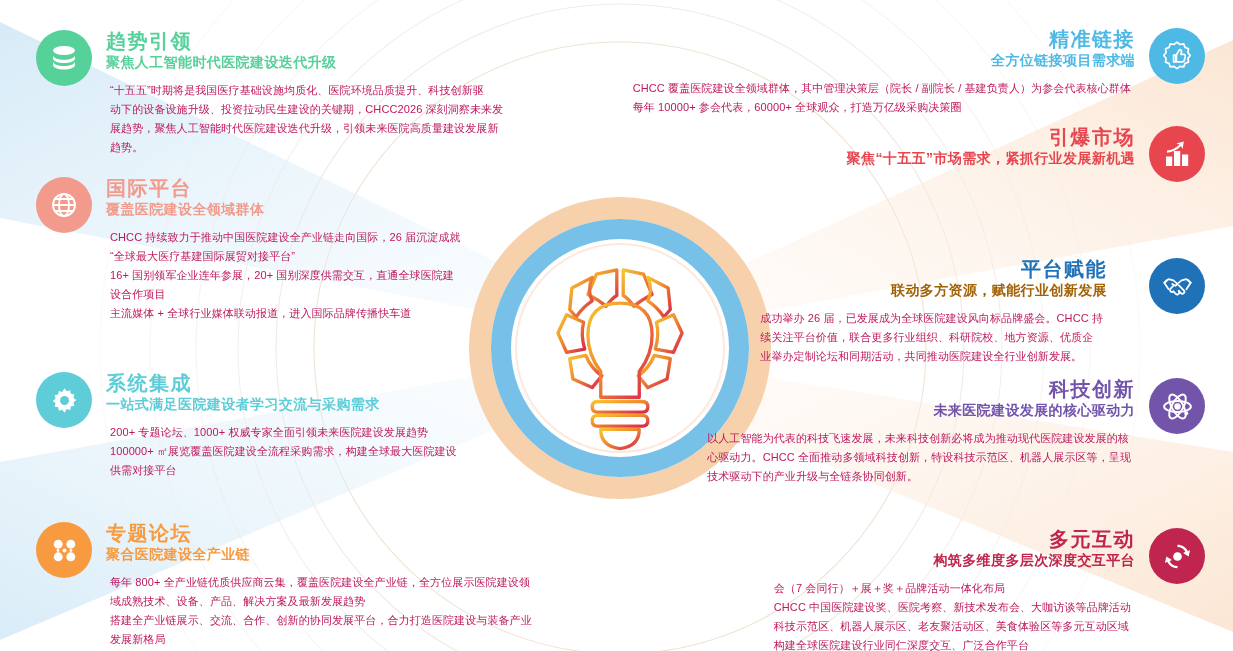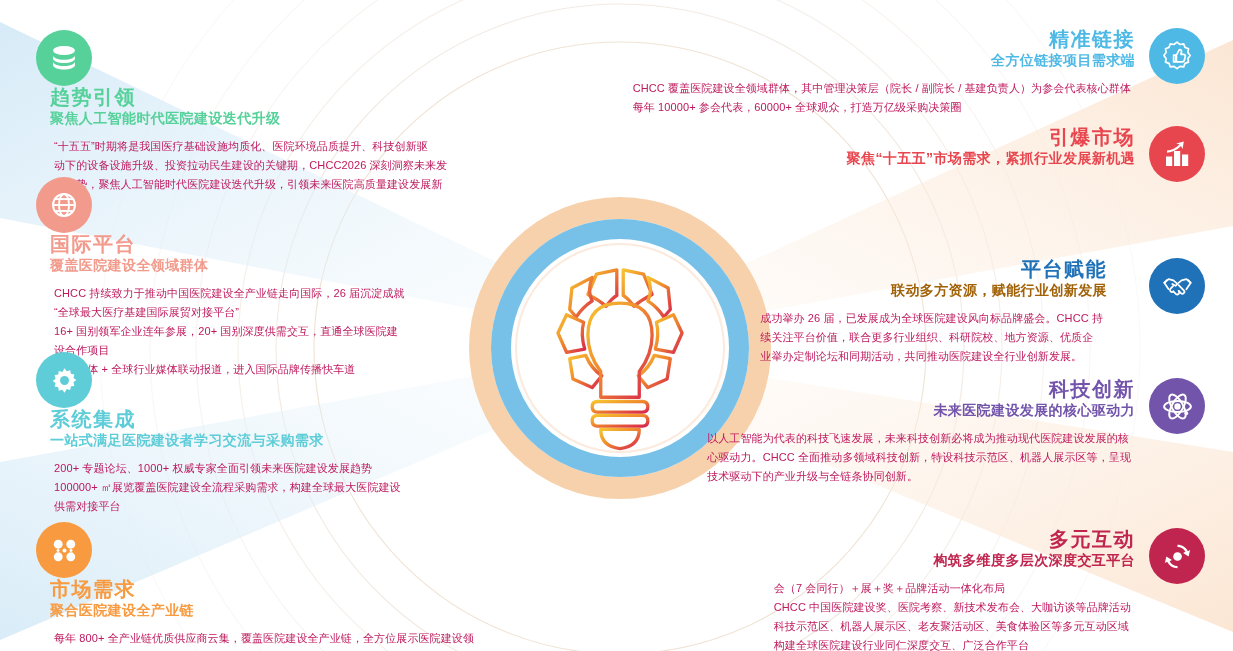--- a/index.html
+++ b/index.html
@@ -10,21 +10,21 @@
     overflow:hidden;
     position:relative;
   }
   #stage{position:relative;width:1233px;height:651px;overflow:hidden;background:#fff;}
 
   
   .bg-layer{position:absolute;left:0;top:0;width:1233px;height:651px;pointer-events:none;}
 
   
   .block{position:absolute;display:flex;align-items:flex-start;}
-  .block.left{flex-direction:column;}
+  .block.left{flex-direction:row;}
   .block.right{flex-direction:row-reverse;}
   .block .txt{display:flex;flex-direction:column;}
   .block.left .txt{align-items:flex-start;text-align:left;padding-left:14px;}
   .block.right .txt{align-items:flex-end;text-align:left;padding-right:14px;}
 
   .title{
     font-size:20px;font-weight:bold;line-height:1.12;
     letter-spacing:1.5px;margin:0 0 2px 0;white-space:nowrap;
   }
   .subtitle{
@@ -164,21 +164,21 @@
       <h2 class="title" style="color:#f29b8c">国际平台</h2>
       <h3 class="subtitle" style="color:#f29b8c">覆盖医院建设全领域群体</h3>
       <p class="body">CHCC 持续致力于推动中国医院建设全产业链走向国际，26 届沉淀成就
 “全球最大医疗基建国际展贸对接平台”
 16+ 国别领军企业连年参展，20+ 国别深度供需交互，直通全球医院建
 设合作项目
 主流媒体 + 全球行业媒体联动报道，进入国际品牌传播快车道</p>
     </div>
   </div>
 
-  <div class="block left" style="left:36px;top:352px;width:500px;justify-content:center;">
+  <div class="block left" style="left:36px;top:372px;width:500px;">
     <div class="badge" style="background:#5ecdd8">
       <svg width="31" height="31" viewBox="0 0 32 32" fill="#fff">
         <path d="M16 3.4l2.3 3.0 3.6-1.0 0.6 3.7 3.7 0.6-1.0 3.6 3.0 2.3-3.0 2.3 1.0 3.6-3.7 0.6-0.6 3.7-3.6-1.0L16 28.6l-2.3-3.0-3.6 1.0-0.6-3.7-3.7-0.6 1.0-3.6-3.0-2.3 3.0-2.3-1.0-3.6 3.7-0.6 0.6-3.7 3.6 1.0z"></path>
         <circle cx="16" cy="16" r="4.6" fill="#5ecdd8"></circle>
       </svg>
     </div>
     <div class="txt">
       <h2 class="title" style="color:#5ecdd8">系统集成</h2>
       <h3 class="subtitle" style="color:#5ecdd8">一站式满足医院建设者学习交流与采购需求</h3>
       <p class="body">200+ 专题论坛、1000+ 权威专家全面引领未来医院建设发展趋势
@@ -193,21 +193,21 @@
         <circle cx="9.5" cy="9.5" r="4.6"></circle>
           <circle cx="22.5" cy="9.5" r="4.6"></circle>
         <circle cx="9.5" cy="22.5" r="4.6"></circle>
           <circle cx="22.5" cy="22.5" r="4.6"></circle>
         <circle cx="16" cy="16" r="2.1"></circle>
         <circle cx="9.3" cy="16" r="1.5"></circle>
           <circle cx="22.7" cy="16" r="1.5"></circle>
       </svg>
     </div>
     <div class="txt">
-      <h2 class="title" style="color:#f89a3f">市场需求</h2>
+      <h2 class="title" style="color:#f89a3f">专题论坛</h2>
       <h3 class="subtitle" style="color:#f89a3f">聚合医院建设全产业链</h3>
       <p class="body">每年 800+ 全产业链优质供应商云集，覆盖医院建设全产业链，全方位展示医院建设领
 域成熟技术、设备、产品、解决方案及最新发展趋势
 搭建全产业链展示、交流、合作、创新的协同发展平台，合力打造医院建设与装备产业
 发展新格局</p>
     </div>
   </div>
 
   <div class="block right" style="right:28px;top:28px;width:580px;">
     <div class="badge" style="background:#4fb9e5">

